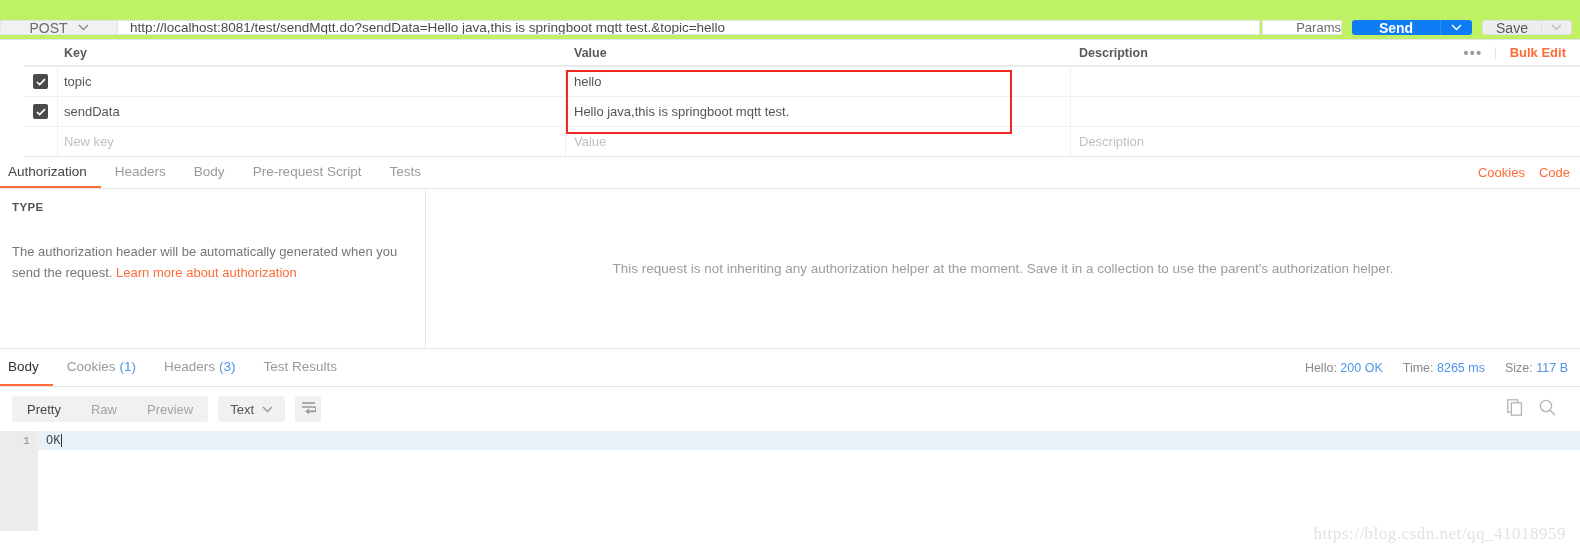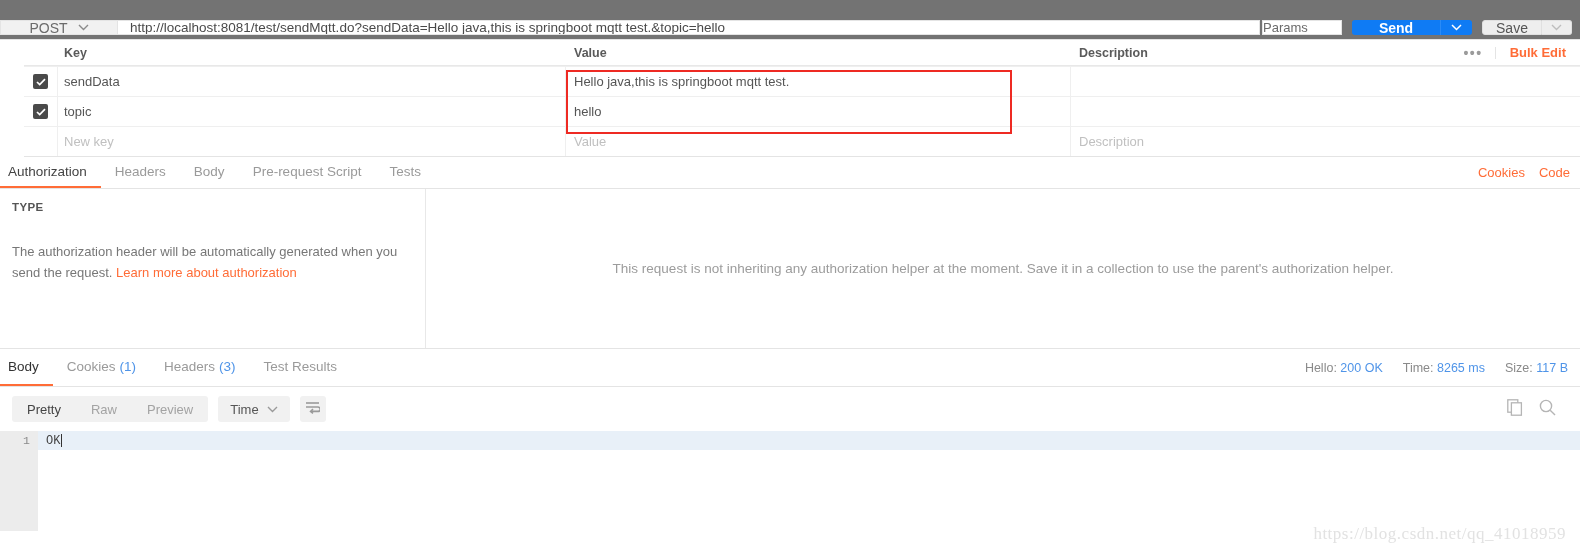--- a/index.html
+++ b/index.html
@@ -10,39 +10,39 @@
     font-size: 13px;
     color: #555;
     overflow: hidden;
   }
   .app { width: 1580px; height: 552px; position: relative; }
 
   
   .urlbar {
     height: 40px; display: flex; align-items: stretch;
     border-bottom: 1px solid #e4e4e4;
-    background: #737373;
+    background: #bef264;
     padding: 20px 8px 4px 0;
   }
   .method-box {
     width: 118px; margin-left: 0;
     background: #f1f1f1; border: 1px solid #e4e4e4;
     display: flex; align-items: center; justify-content: center;
     gap: 10px; color: #6b6b6b; font-size: 14px;
     cursor: pointer;
   }
   .url-input {
     flex: 1; background: #fff; border: 1px solid #e4e4e4; border-left: none;
     display: flex; align-items: center; padding: 0 12px;
     font-size: 13.5px; color: #4a4a4a;
     overflow: hidden; white-space: nowrap;
   }
   .params-btn {
     width: 80px; background: #fff; border: 1px solid #e4e4e4;
-    display: flex; align-items: center; justify-content: flex-start;
+    display: flex; align-items: center; justify-content: flex-end;
     font-size: 13px; color: #6b6b6b; cursor: pointer;
     margin-left: 2px;
   }
   .send-wrap { display: flex; margin-left: 10px; }
   .send-btn {
     width: 88px; background: #0f7bf4; color: #fff;
     display: flex; align-items: center; justify-content: center;
     font-weight: bold; font-size: 14px; cursor: pointer;
     border-radius: 3px 0 0 3px;
   }
@@ -250,35 +250,35 @@
     </div>
 
     <div class="prow">
       <div class="cell-chk">
         <span class="chk">
           <svg width="10" height="8" viewBox="0 0 10 8">
               <path d="M1 4 L3.7 6.6 L9 1.2" fill="none" stroke="#fff" stroke-width="1.7"></path>
             </svg>
         </span>
       </div>
-      <div class="cell-key kval">sendData</div>
-      <div class="cell-val kval">Hello java,this is springboot mqtt test.</div>
+      <div class="cell-key kval">topic</div>
+      <div class="cell-val kval">hello</div>
       <div class="cell-desc kval"></div>
     </div>
 
     <div class="prow">
       <div class="cell-chk">
         <span class="chk">
           <svg width="10" height="8" viewBox="0 0 10 8">
               <path d="M1 4 L3.7 6.6 L9 1.2" fill="none" stroke="#fff" stroke-width="1.7"></path>
             </svg>
         </span>
       </div>
-      <div class="cell-key kval">topic</div>
-      <div class="cell-val kval">hello</div>
+      <div class="cell-key kval">sendData</div>
+      <div class="cell-val kval">Hello java,this is springboot mqtt test.</div>
       <div class="cell-desc kval"></div>
     </div>
 
     <div class="prow">
       <div class="cell-chk plain"></div>
       <div class="cell-key ph">New key</div>
       <div class="cell-val ph">Value</div>
       <div class="cell-desc ph">Description</div>
     </div>
 
@@ -350,21 +350,21 @@
     </div>
   </div>
 
   <div class="resp-toolbar">
     <div class="seg">
       <div class="seg-item active">Pretty</div>
       <div class="seg-item">Raw</div>
       <div class="seg-item">Preview</div>
     </div>
     <div class="fmt">
-      <span>Time</span>
+      <span>Text</span>
       <span class="caret">
         <svg width="11" height="7" viewBox="0 0 11 7">
             <path d="M1 1 L5.5 5.5 L10 1" fill="none" stroke="#9a9a9a" stroke-width="1.4"></path>
           </svg>
       </span>
     </div>
     <div class="iconbtn">
       <span>
         <svg width="15" height="13" viewBox="0 0 15 13">
           <path d="M1 2 H14" stroke="#9a9a9a" stroke-width="1.6" fill="none"></path>

